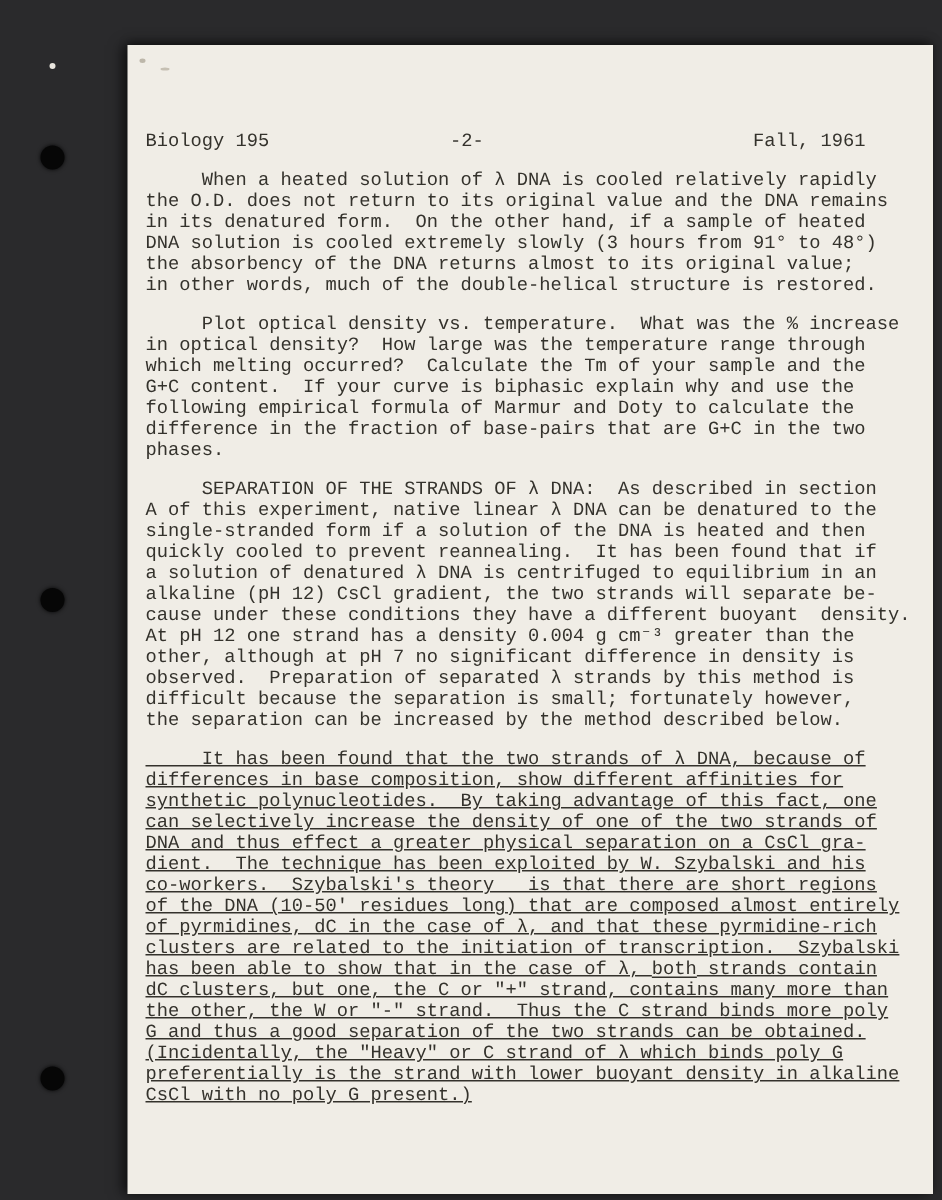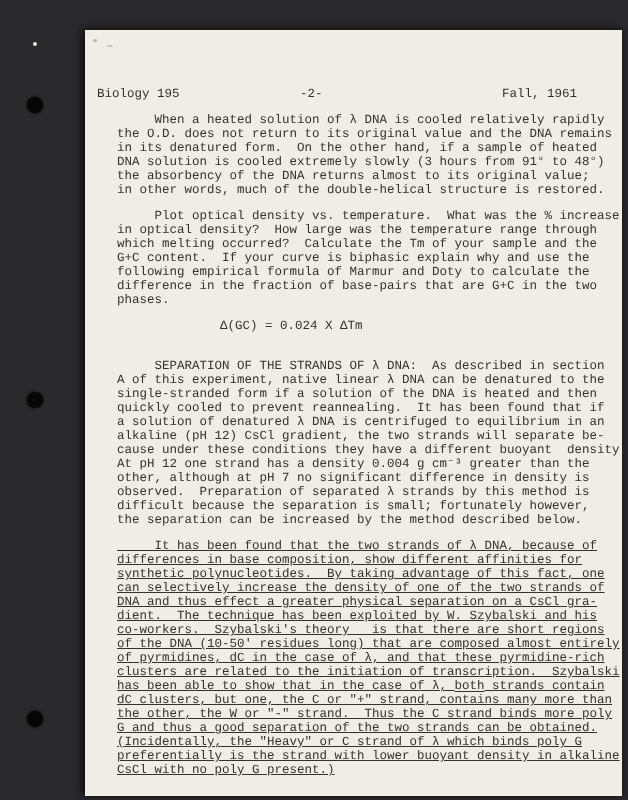--- a/index.html
+++ b/index.html
@@ -46,21 +46,21 @@
     font-size: 12.5px;
     line-height: 14px;
     text-rendering: geometricPrecision;
   }
   .header-line { position: relative; height: 14px; margin-bottom: 12px; white-space: pre; text-align: center; }
   .header-line span { position: absolute; top: 0; white-space: pre; }
   .h-left   { left: 0; }
   .h-center { left: 203px; }
   .h-right  { left: 405px; }
 
-  .para { white-space: pre; margin-bottom: 12px; margin-left: 20px; }
+  .para { white-space: pre; margin-bottom: 12px; }
   .formula { white-space: pre; padding-left: 123px; margin-bottom: 26px; }
   .para span { white-space: pre; text-decoration: underline; }
   .u { text-decoration: underline; text-underline-offset: 2px; }
 </style>
 </head>
 <body>
 
 <div class="stage">
 
   <div class="hole hole-1"></div>
@@ -88,21 +88,20 @@
 in other words, much of the double-helical structure is restored.</div>
 
       <div class="para">     Plot optical density vs. temperature.  What was the % increase
 in optical density?  How large was the temperature range through
 which melting occurred?  Calculate the Tm of your sample and the
 G+C content.  If your curve is biphasic explain why and use the
 following empirical formula of Marmur and Doty to calculate the
 difference in the fraction of base-pairs that are G+C in the two
 phases.</div>
 
-      <div class="formula">Δ(GC) = 0.024 X ΔTm</div>
 
       <div class="para">     SEPARATION OF THE STRANDS OF λ DNA:  As described in section
 A of this experiment, native linear λ DNA can be denatured to the
 single-stranded form if a solution of the DNA is heated and then
 quickly cooled to prevent reannealing.  It has been found that if
 a solution of denatured λ DNA is centrifuged to equilibrium in an
 alkaline (pH 12) CsCl gradient, the two strands will separate be-
 cause under these conditions they have a different buoyant  density.
 At pH 12 one strand has a density 0.004 g cm⁻³ greater than the
 other, although at pH 7 no significant difference in density is

